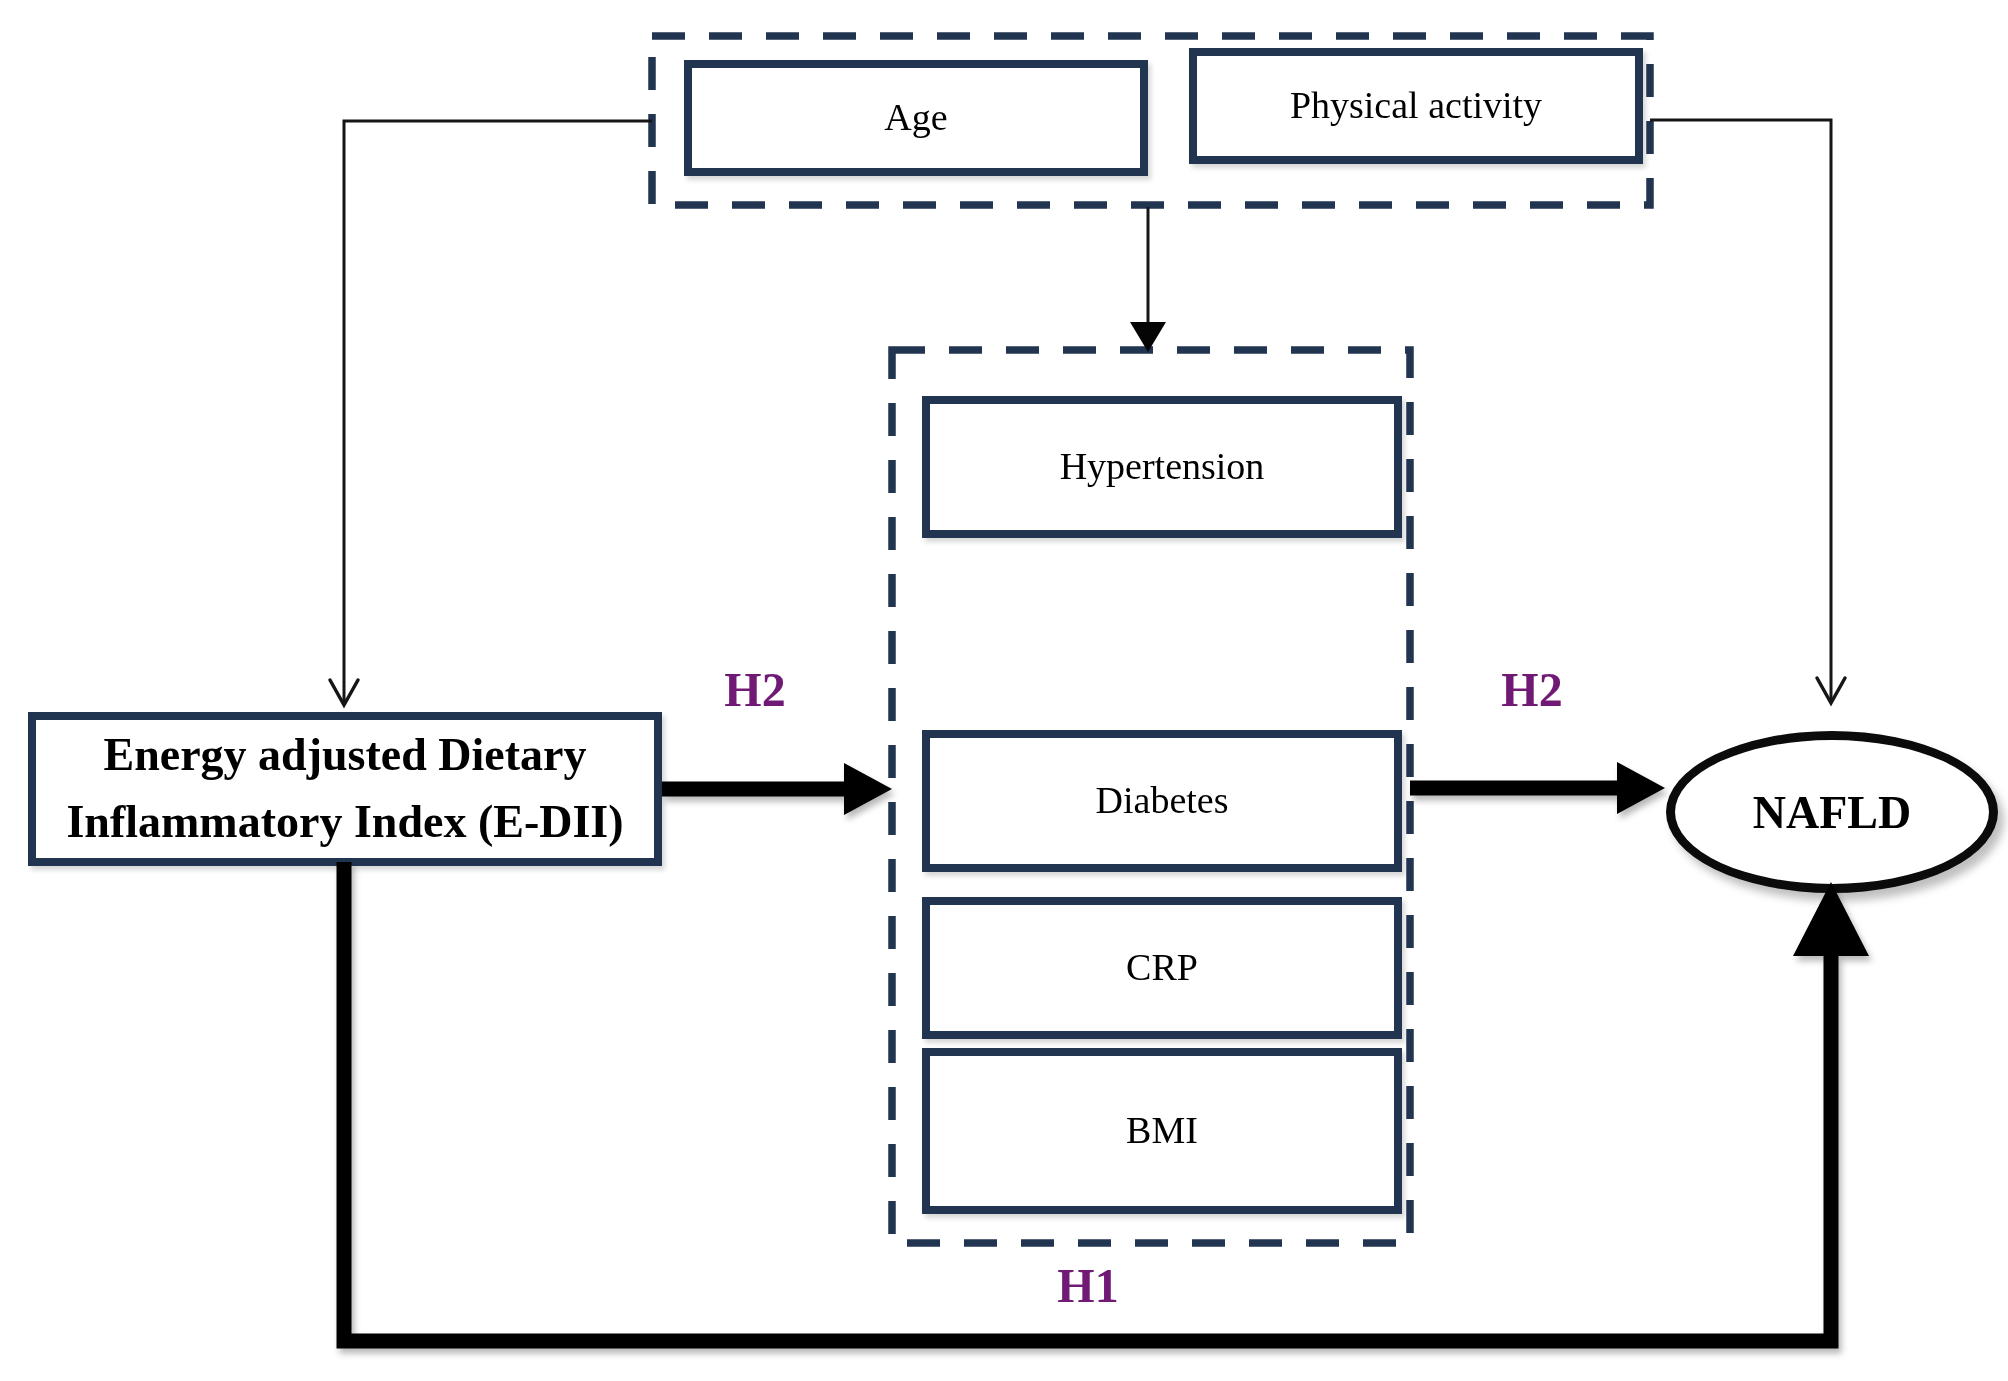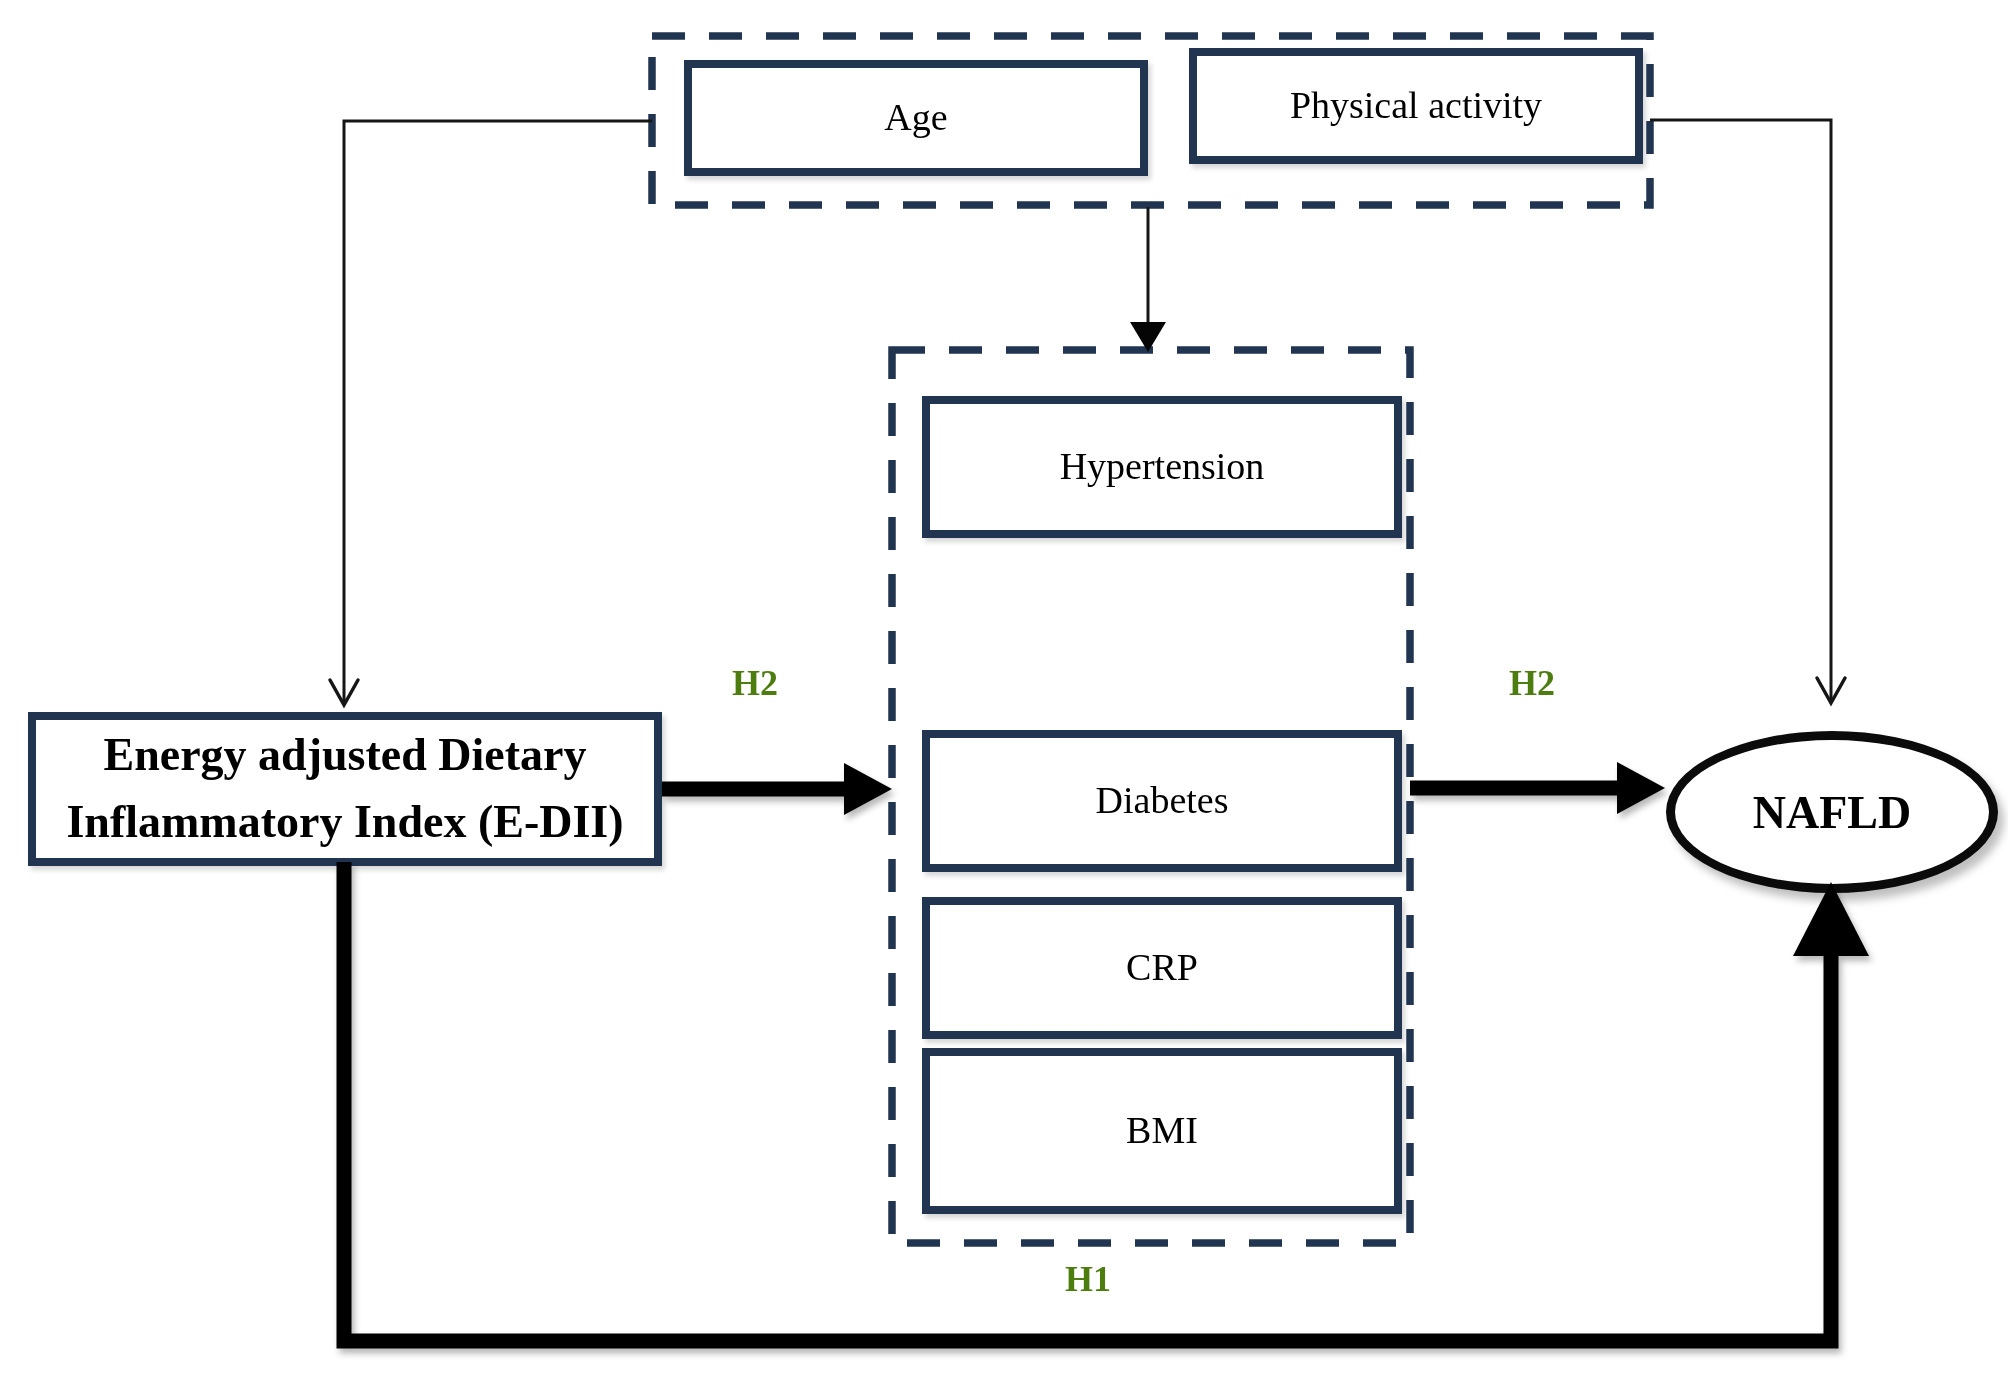--- a/index.html
+++ b/index.html
@@ -24,21 +24,21 @@
     font-weight:bold;font-size:46px;line-height:1.45;padding:0 28px;
   }
   .ellipse{
     position:absolute;box-sizing:border-box;background:#ffffff;
     border:9px solid #0b0b0b;border-radius:50%;
     display:flex;align-items:center;justify-content:center;
     font-weight:bold;font-size:46px;color:#000;
     box-shadow:6px 8px 9px rgba(0,0,0,0.25);
   }
   .hyp-label{
-    position:absolute;font-weight:bold;font-size:36px;color:#4d7c0f;
+    position:absolute;font-weight:bold;font-size:48px;color:#701a75;
     text-align:center;width:140px;
   }
   svg.overlay{
     position:absolute;left:0;top:0;width:2008px;height:1381px;
     pointer-events:none;
   }
   .navy-stroke{stroke:var(--navy);}
   .thin{stroke:#161616;stroke-width:3;fill:none;}
   .thin-head{stroke:#161616;stroke-width:3.5;fill:none;stroke-linecap:round;}
   .thick{stroke:#050505;stroke-width:15;fill:none;}

